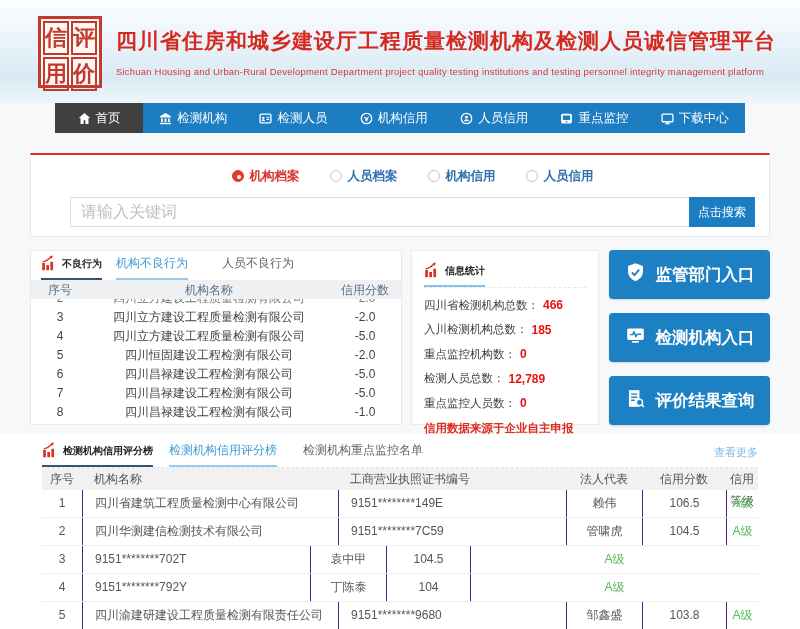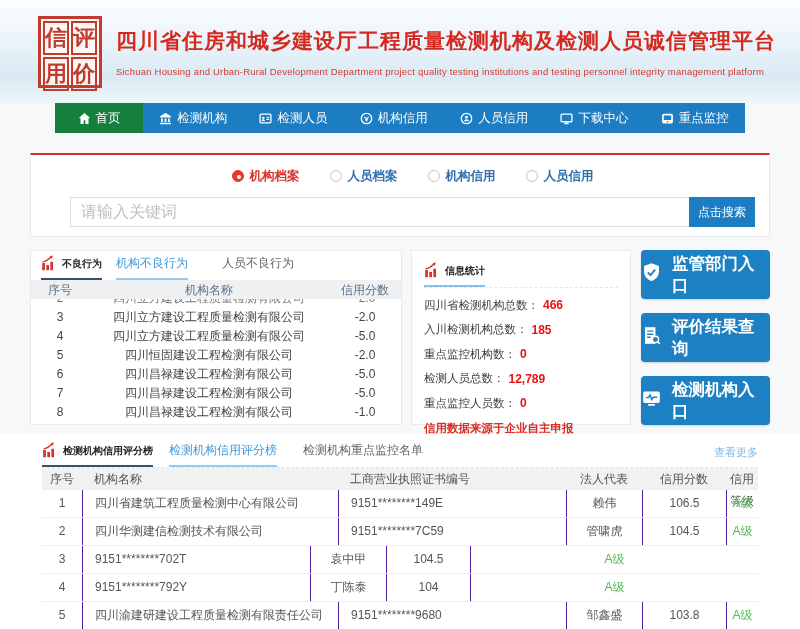--- a/index.html
+++ b/index.html
@@ -15,21 +15,21 @@
     border:2px solid #c23b2e; color:#c23b2e; font-family:"Liberation Serif","DejaVu Serif",serif;
     font-weight:bold; font-size:22px; }
   .head-text { margin-left:14px; }
   .head-title { color:#d5281e; font-weight:bold; font-size:21px; letter-spacing:1px; }
   .head-sub { color:#d53830; font-size:9.5px; margin-top:11px; letter-spacing:0.2px; }
 
   
   .nav { height:30px; margin:0 55px; background:#1d7dc2; display:flex; }
   .nav-item { flex:1; display:flex; align-items:center; justify-content:center; gap:5px;
     color:#fff; font-size:12.5px; cursor:pointer; }
-  .nav-item.active { flex:0 0 88px; background:#15803d; }
+  .nav-item.active { flex:0 0 88px; background:#404040; }
   .nav-ic { display:inline-flex; width:13px; height:13px; }
   .nav-ic svg { width:13px; height:13px; }
 
   
   .search-card { margin:20px 30px 0; height:84px; background:#fff;
     border:1px solid #e9eaec; border-top:2px solid #d8312b; padding:12px 14px 12px 39px; }
   .radio-row { display:flex; justify-content:center; gap:30px; height:18px; align-items:center; }
   .radio { display:flex; align-items:center; gap:6px; cursor:pointer; font-size:12.5px; color:#2f6fae; font-weight:bold; }
   .radio .rdot { width:12px; height:12px; border-radius:50%; border:1px solid #c0c4c8; background:#fff; position:relative; }
   .radio.sel { color:#d8312b; }
@@ -56,21 +56,21 @@
 
   .bb-colhead, .bb-row { display:flex; font-size:12px; line-height:18px; }
   .bb-colhead { background:#eef0f2; color:#5d7189; height:18px; }
   .bb-row { height:19px; line-height:19px; color:#444; }
   .bb-c1 { width:58px; text-align:center; }
   .bb-c2 { flex:1; text-align:center; }
   .bb-c3 { width:72px; text-align:center; }
   .bb-row.partial { height:9px; overflow:hidden; }
   .bb-row.partial .inner { display:flex; width:100%; margin-top:-10px; color:#777; }
 
-  .stats-panel { width:220px; margin-left:9px; padding:7px 12px 0; }
+  .stats-panel { width:188px; margin-left:9px; padding:7px 12px 0; }
   .stats-head { border-bottom:1px dashed #e3e6e8; padding-bottom:0; }
   .stats-head .ptitle { border-bottom-color:#86bfe8; }
   .stat-row { display:flex; align-items:center; margin-top:9.5px; font-size:11.5px; white-space:nowrap; }
   .stat-label { color:#3c3c3c; }
   .stat-value { color:#ec1010; font-weight:bold; margin-left:4px; font-size:12px; }
   .stats-note { margin-top:10px; color:#e02b20; font-size:11.5px; font-weight:bold; white-space:nowrap; }
 
   .portal-col { margin-left:10px; flex:1; display:flex; flex-direction:column; justify-content:space-between; }
   .portal-btn { height:49px; background:#1d80c3; border-radius:4px; display:flex; align-items:center;
     justify-content:center; gap:10px; color:#fff; font-size:16.5px; font-weight:bold; cursor:pointer;
@@ -156,35 +156,35 @@
           <circle cx="6" cy="6" r="4.8" fill="none" stroke="#fff" stroke-width="1.2"></circle>
           <circle cx="6" cy="4.8" r="1.3" fill="#fff"></circle>
           <path d="M3.6 8.6c.3-1.3 1.3-2 2.4-2s2.1.7 2.4 2z" fill="#fff"></path>
         </svg>
       </span>
       <span>人员信用</span>
     </div>
     <div class="nav-item">
       <span class="nav-ic">
         <svg viewBox="0 0 12 12">
-          <rect x="1" y="2" width="10" height="7" rx=".8" fill="none" stroke="#fff" stroke-width="1.2"></rect>
-          <path d="M4 10.8h4M6 9v1.8" stroke="#fff" stroke-width="1.2"></path>
-        </svg>
-      </span>
-      <span>下载中心</span>
-    </div>
-    <div class="nav-item">
-      <span class="nav-ic">
-        <svg viewBox="0 0 12 12">
           <rect x="1" y="1.5" width="10" height="9" rx="1.5" fill="#fff"></rect>
           <rect x="2.6" y="3.2" width="6.8" height="4.2" fill="#1d80c3"></rect>
           <circle cx="6" cy="9" r=".8" fill="#1d80c3"></circle>
         </svg>
       </span>
       <span>重点监控</span>
+    </div>
+    <div class="nav-item">
+      <span class="nav-ic">
+        <svg viewBox="0 0 12 12">
+          <rect x="1" y="2" width="10" height="7" rx=".8" fill="none" stroke="#fff" stroke-width="1.2"></rect>
+          <path d="M4 10.8h4M6 9v1.8" stroke="#fff" stroke-width="1.2"></path>
+        </svg>
+      </span>
+      <span>下载中心</span>
     </div>
   </div>
 
 <div class="search-card">
   <div class="radio-row">
       <span class="radio sel">
         <span class="rdot"></span>
         <span class="rlab">机构档案</span>
       </span>
       <span class="radio">
@@ -312,34 +312,34 @@
   <div class="portal-col">
       <div class="portal-btn">
         <span class="pic"><svg viewBox="0 0 24 24">
             <path fill="#fff" d="M12 1.5l8.5 3v6.3c0 5.3-3.6 9.2-8.5 11-4.9-1.8-8.5-5.7-8.5-11V4.5z"></path>
             <path d="M7.8 12l3 3 5.4-6.2" stroke="#1d80c3" stroke-width="2.2" fill="none"></path>
           </svg></span>
         <span class="plab">监管部门入口</span>
       </div>
       <div class="portal-btn">
         <span class="pic"><svg viewBox="0 0 24 24">
+            <rect x="2.5" y="4" width="19" height="13" rx="1.8" fill="#fff"></rect>
+            <path d="M5.5 11h3l1.8-3 2 5 1.7-2.4h4.5" stroke="#1d80c3" stroke-width="1.7" fill="none"></path>
+            <rect x="8" y="18.2" width="8" height="2.2" rx="1" fill="#fff"></rect>
+          </svg></span>
+        <span class="plab">检测机构入口</span>
+      </div>
+      <div class="portal-btn">
+        <span class="pic"><svg viewBox="0 0 24 24">
             <path d="M4.5 2.5h12v19h-12z" fill="#fff"></path>
             <path d="M7 7h7M7 10.5h7M7 14h4" stroke="#1d80c3" stroke-width="1.6"></path>
             <circle cx="16.5" cy="16.5" r="3.6" fill="#1d80c3" stroke="#fff" stroke-width="1.6"></circle>
             <path d="M19 19l2.6 2.6" stroke="#fff" stroke-width="1.8"></path>
           </svg></span>
         <span class="plab">评价结果查询</span>
-      </div>
-      <div class="portal-btn">
-        <span class="pic"><svg viewBox="0 0 24 24">
-            <rect x="2.5" y="4" width="19" height="13" rx="1.8" fill="#fff"></rect>
-            <path d="M5.5 11h3l1.8-3 2 5 1.7-2.4h4.5" stroke="#1d80c3" stroke-width="1.7" fill="none"></path>
-            <rect x="8" y="18.2" width="8" height="2.2" rx="1" fill="#fff"></rect>
-          </svg></span>
-        <span class="plab">检测机构入口</span>
       </div>
     </div>
 </div>
 
 <div class="ranking-wrap">
   <div class="rk-head">
     <span class="ptitle">
       <span class="js-charticon"><svg viewBox="0 0 20 20">
             <rect x="1.5" y="10" width="3.4" height="9" fill="#d8312b"></rect>
             <rect x="6.6" y="12.5" width="3.4" height="6.5" fill="#d8312b"></rect>

